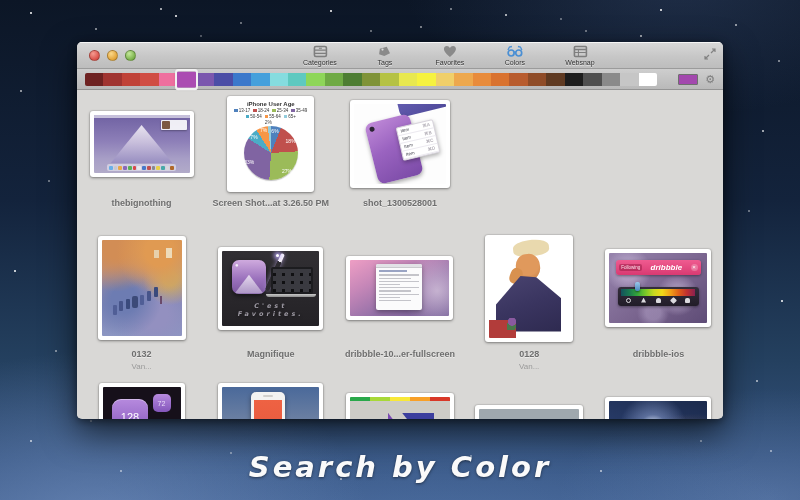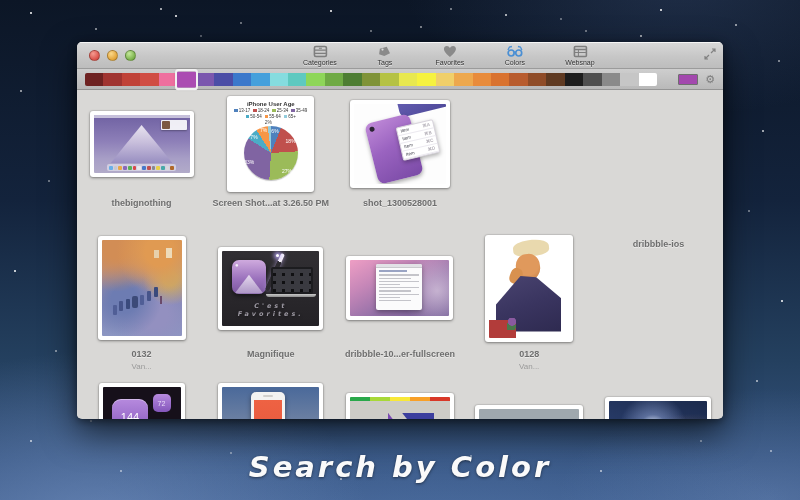--- a/index.html
+++ b/index.html
@@ -566,31 +566,54 @@
                 <div class="table"></div>
                 <div class="flower"></div>
           </div>
         </div>
           </div>
         <div class="thumb-label">0128</div>
         <div class="thumb-sublabel">Van...</div>
       </div>
 
       <div class="cell">
+        <div class="thumbzone">
+            <div class="card">
+          <div class="art dios">
+            <div class="banner">
+              <span class="follow">Following</span>
+              <span class="script">dribbble</span>
+              <span class="bx">×</span>
+            </div>
+            <div class="picker">
+              <div class="rainbow">
+                    <div class="handle"></div>
+                  </div>
+              <div class="irow">
+                <span class="ic ball"></span>
+                <span class="ic mtn2"></span>
+                <span class="ic person"></span>
+                <span class="ic tagic"></span>
+                <span class="ic hand"></span>
+              </div>
+            </div>
+          </div>
+        </div>
+          </div>
         <div class="thumb-label">dribbble-ios</div>
         <div class="thumb-sublabel"></div>
       </div>
     </div>
 
     <div class="grid-row row-3">
       <div class="cell">
         <div class="thumbzone">
             <div class="card">
           <div class="art t144">
-            <div class="big">144</div>
+            <div class="big">128</div>
             <div class="small">72</div>
           </div>
         </div>
           </div>
       </div>
       <div class="cell">
         <div class="thumbzone">
             <div class="card">
           <div class="art weather">
             <div class="phone">

